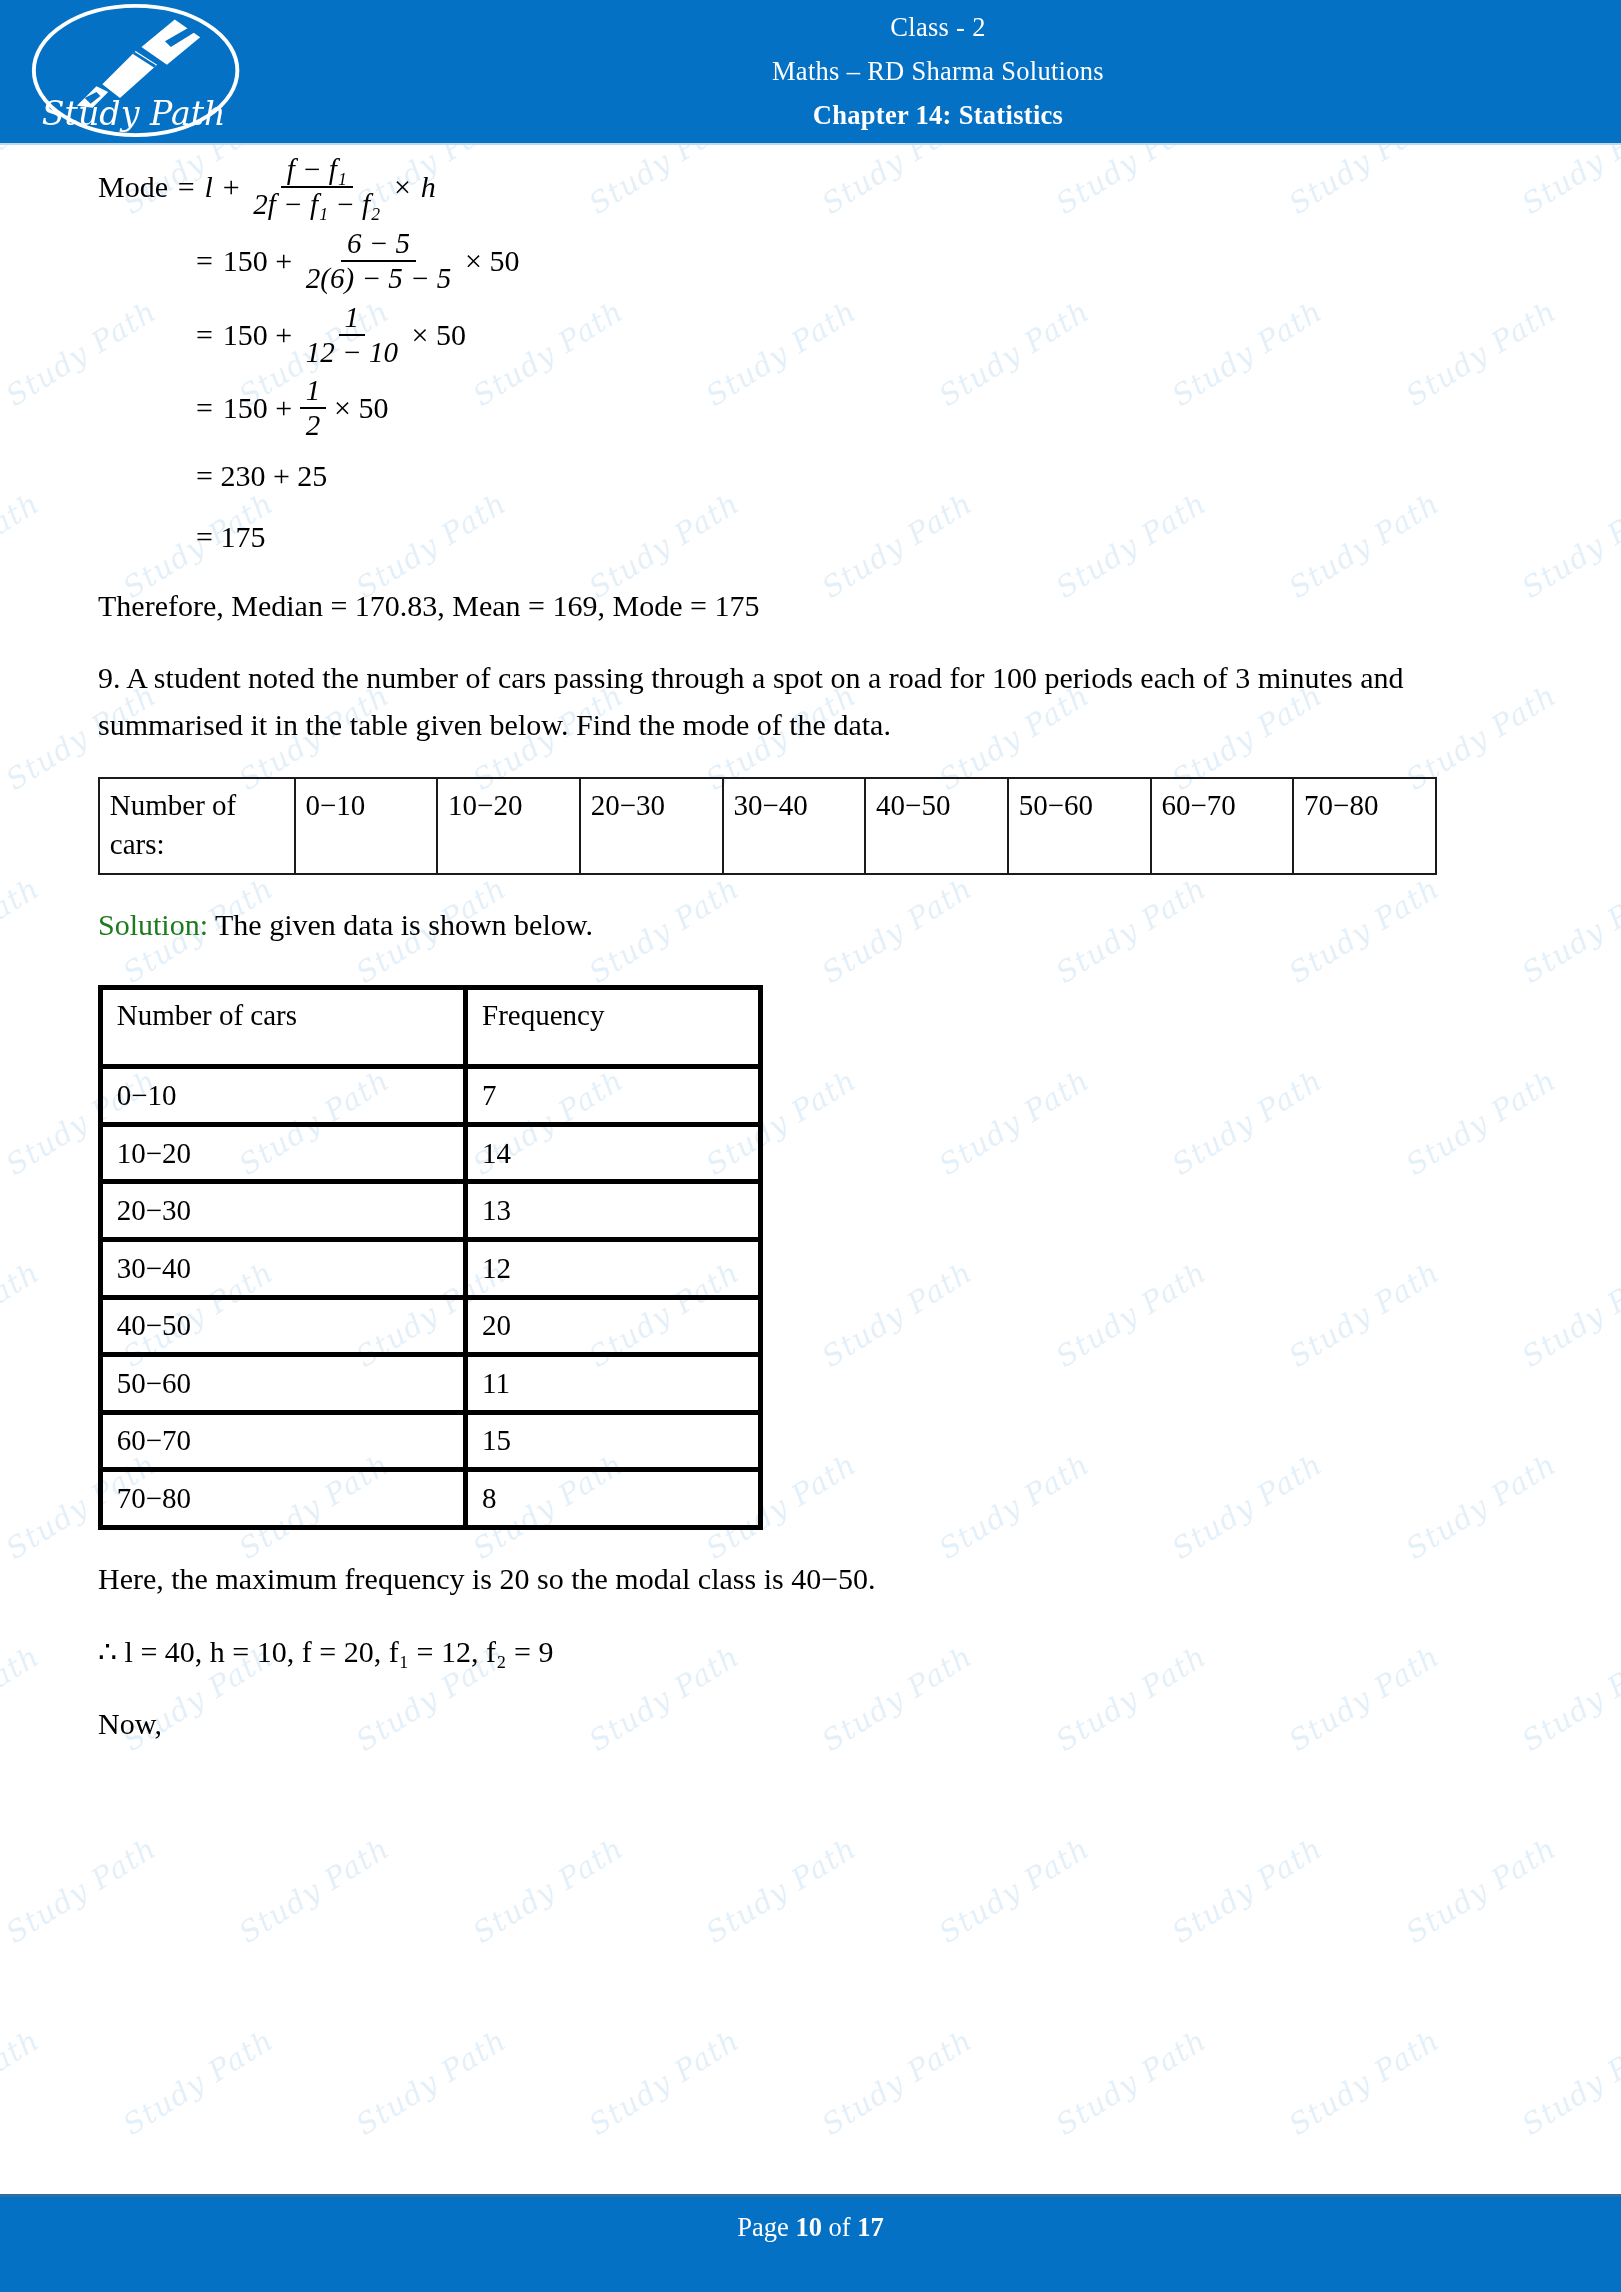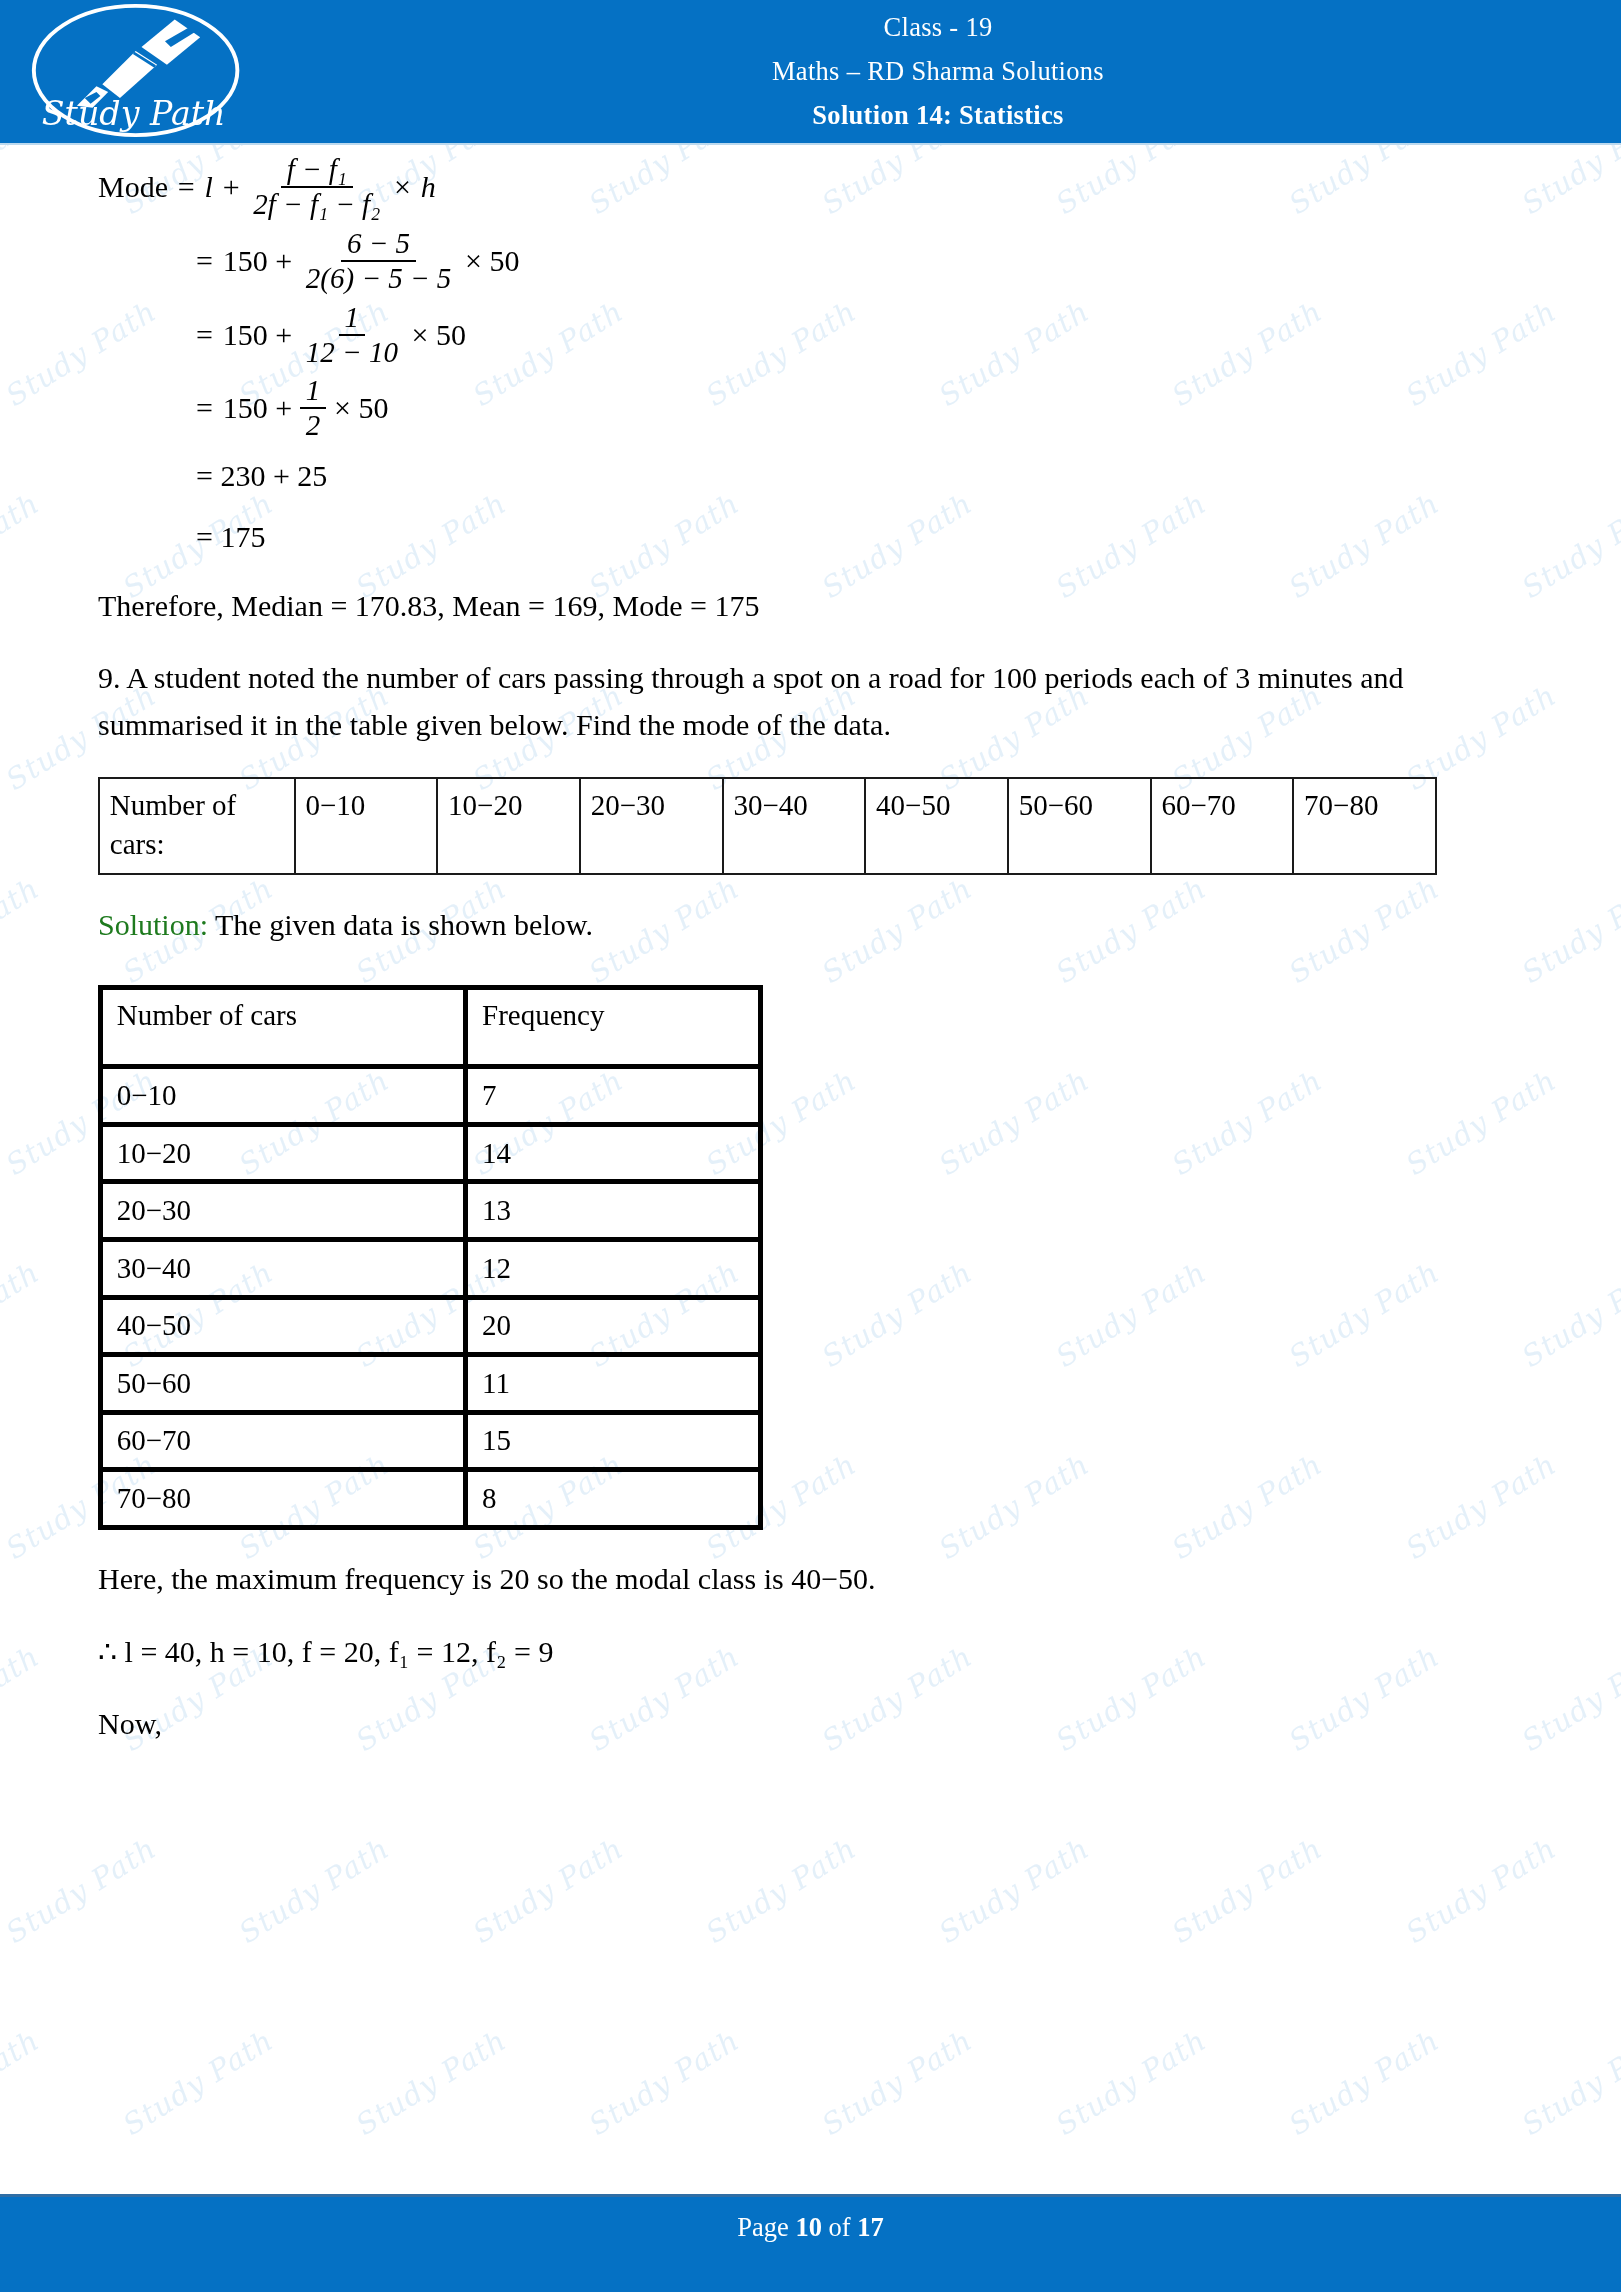--- a/index.html
+++ b/index.html
@@ -293,23 +293,23 @@
         <path d="M68 98 L80 92 L84 96 L74 104 Z" fill="#0571c4"></path>
         <path d="M86 84 L120 50 L142 64 L104 98 Z" fill="#ffffff"></path>
         <path d="M126 46 L160 18 L186 36 L152 64 Z" fill="#ffffff"></path>
         <path d="M150 40 L178 24 L182 30 L156 46 Z" fill="#0571c4"></path>
         <path d="M118 52 L140 66" stroke="#0571c4" stroke-width="3" fill="none"></path>
       </g>
       <text x="118" y="126" text-anchor="middle" font-family="DejaVu Serif, serif" font-style="italic" font-size="34" fill="#ffffff">Study Path</text>
     </svg>
   </div>
   <div id="header-titles">
-    <div class="hdr-line">Class - 19</div>
+    <div class="hdr-line">Class - 2</div>
     <div class="hdr-line">Maths – RD Sharma Solutions</div>
-    <div class="hdr-line bold">Solution 14: Statistics</div>
+    <div class="hdr-line bold">Chapter 14: Statistics</div>
   </div>
 </div>
 
 <div id="content">
 
   <div class="math-block">
 
     <div class="math-row">
       <span>Mode</span>
       <span class="msp"></span>

